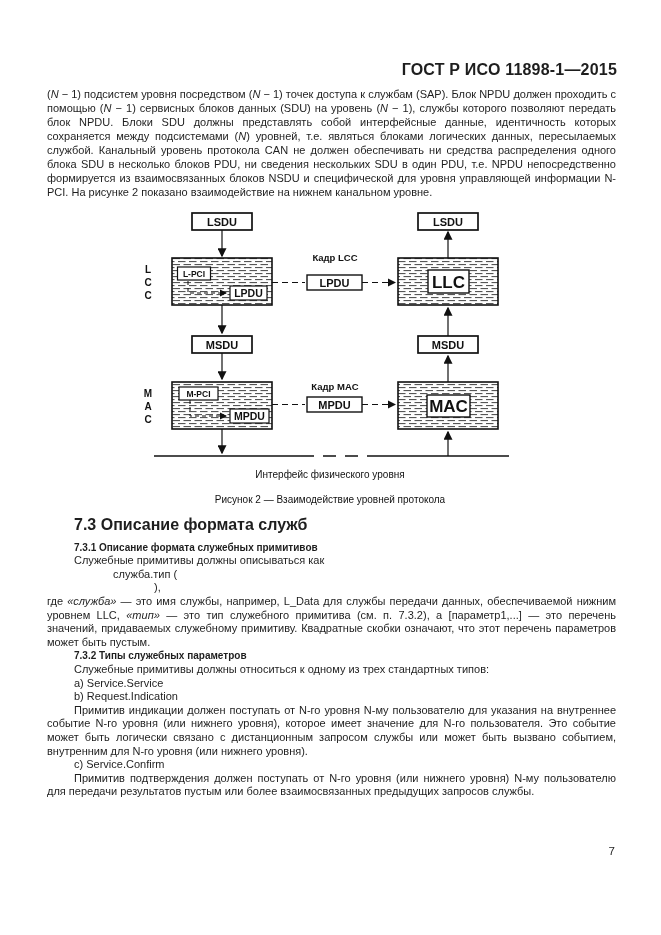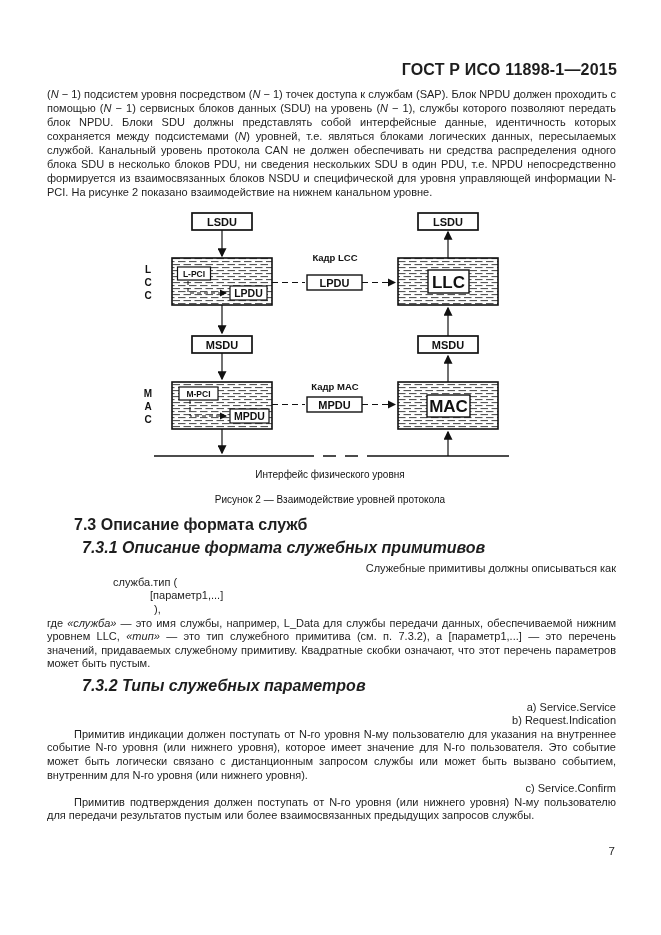--- a/index.html
+++ b/index.html
@@ -21,23 +21,23 @@
     font-size:11px;line-height:14px;text-align:justify;
   }
   .intro i, .bodytext i{font-style:italic;}
   .figure{position:absolute;top:200px;left:12px;width:661px;height:312px;}
   .figure svg{display:block;}
   .bodytext{
     position:absolute;top:518px;left:47px;width:569px;
     font-size:11px;line-height:13.6px;
   }
   .bodytext p{margin:0;text-indent:27px;text-align:justify;}
-  .bodytext p.noj{text-align:right;}
+  .bodytext p.noj{text-align:left;}
   .bodytext h3{margin:0 0 9px 0;font-size:16px;font-weight:bold;text-indent:27px;}
-  .bodytext h4{margin:8px;font-size:16px;font-weight:bold;text-indent:27px;font-style:italic;}
+  .bodytext h4{margin:0;font-size:10px;font-weight:bold;text-indent:27px;}
   .codeline{margin:0;text-align:left;}
   .code-l1{padding-left:39px;}
   .code-l2{padding-left:76px;}
   .code-l3{padding-left:80px;}
   .pagenum{
     position:absolute;top:845px;right:46px;
     font-size:11.5px;
   }
   svg text{font-family:"Liberation Sans", sans-serif;fill:#111;}
   svg .boxlbl{font-weight:bold;}
@@ -133,24 +133,24 @@
       <text x="318" y="278" text-anchor="middle" font-size="10" fill="#222">Интерфейс физического уровня</text>
       <text x="318" y="302.5" text-anchor="middle" font-size="10" fill="#222">Рисунок 2 — Взаимодействие уровней протокола</text>
     </svg>
   </div>
 
   <div class="bodytext">
     <h3>7.3 Описание формата служб</h3>
     <h4>7.3.1 Описание формата служебных примитивов</h4>
     <p class="noj">Служебные примитивы должны описываться как</p>
     <p class="codeline code-l1">служба.тип (</p>
-    <p class="codeline code-l2">[параметр1,...]</p>
     <p class="codeline code-l3">),</p>
     <p style="text-indent:0"><span>где </span><i>«служба»</i><span> — это имя службы, например, L_Data для службы передачи данных, обеспечиваемой нижним уровнем LLC, </span><i>«тип»</i><span> — это тип служебного примитива (см. п. 7.3.2), а [параметр1,...] — это перечень значений, придаваемых служебному примитиву. Квадратные скобки означают, что этот перечень параметров может быть пустым.</span></p>
     <h4>7.3.2 Типы служебных параметров</h4>
+    <p class="noj">Служебные примитивы должны относиться к одному из трех стандартных типов:</p>
     <p class="noj">a) Service.Service</p>
     <p class="noj">b) Request.Indication</p>
     <p>Примитив индикации должен поступать от N-го уровня N-му пользователю для указания на внутреннее событие N-го уровня (или нижнего уровня), которое имеет значение для N-го пользователя. Это событие может быть логически связано с дистанционным запросом службы или может быть вызвано событием, внутренним для N-го уровня (или нижнего уровня).</p>
     <p class="noj">c) Service.Confirm</p>
     <p>Примитив подтверждения должен поступать от N-го уровня (или нижнего уровня) N-му пользователю для передачи результатов пустым или более взаимосвязанных предыдущих запросов службы.</p>
   </div>
 
   <div class="pagenum">7</div>
 
 </div>

